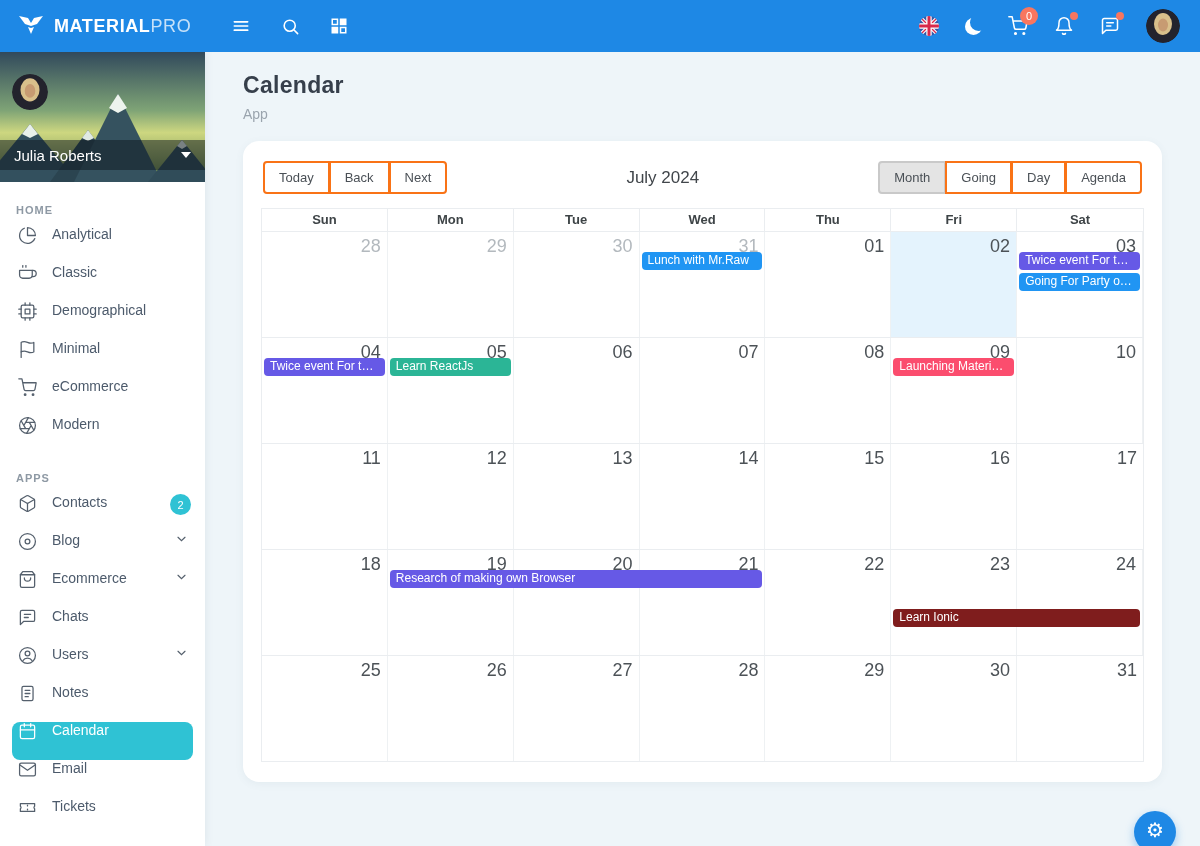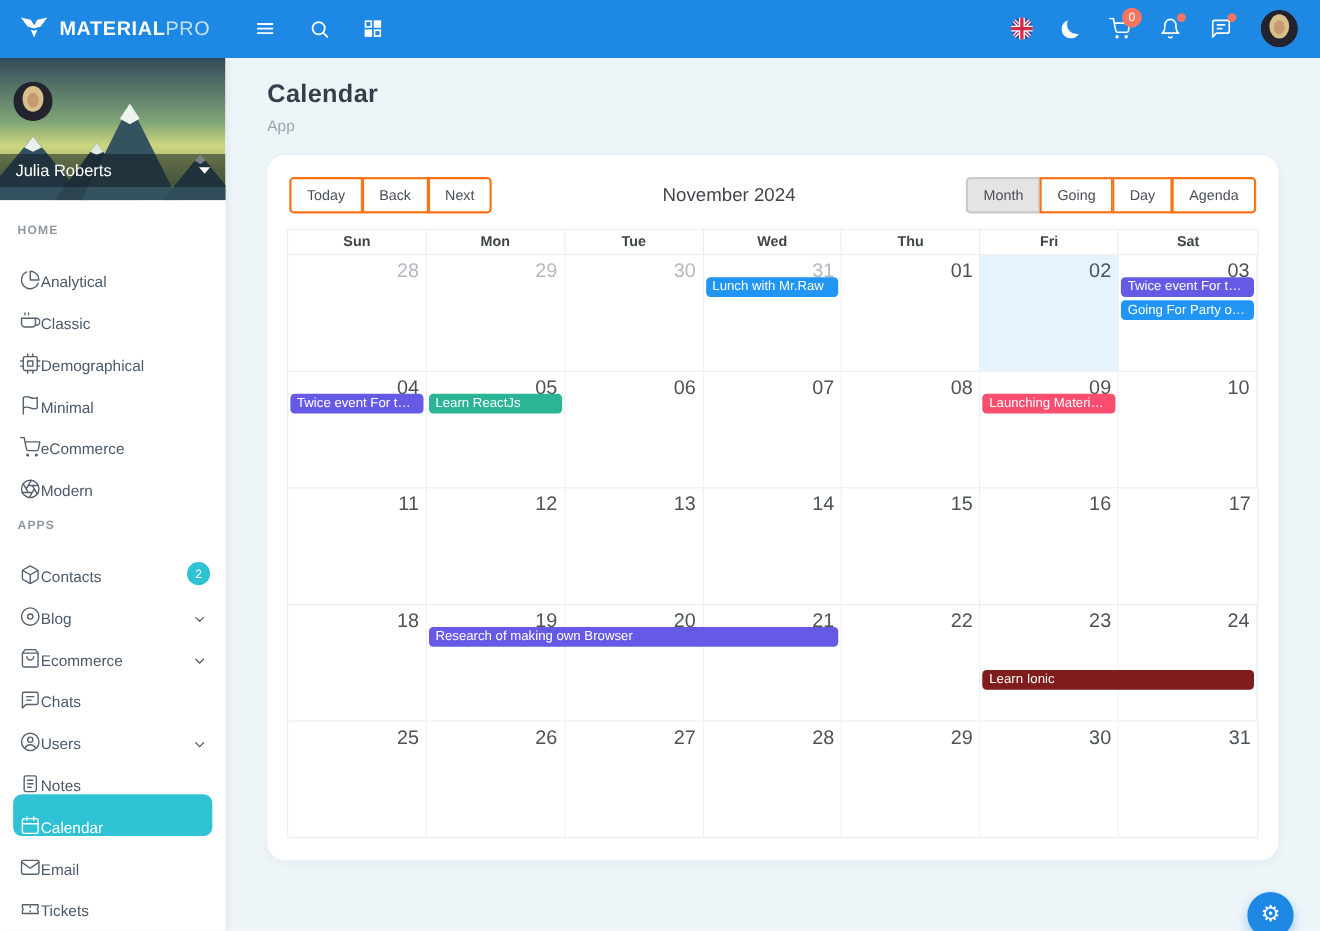--- a/index.html
+++ b/index.html
@@ -30,21 +30,21 @@
   .profile svg.bg { position:absolute; inset:0; }
   .profile .p-avatar { position:absolute; top:22px; left:12px; width:36px; height:36px; border-radius:50%; overflow:hidden; }
   .name-bar { position:absolute; left:0; right:0; bottom:12px; height:30px;
     background:rgba(14,22,30,.5); display:flex; align-items:center; padding:0 14px;
     color:#fff; font-size:15px; cursor:pointer; }
   .name-caret { margin-left:auto; width:0; height:0; border-left:5px solid transparent;
     border-right:5px solid transparent; border-top:6px solid #fff; }
   .nav { padding-top:4px; }
   .nav-section { font-size:11px; font-weight:bold; letter-spacing:1px; color:#8e99a4;
     padding:18px 0 10px 16px; }
-  .nav-item { height:38px; display:flex; align-items:flex-end; gap:0;
+  .nav-item { height:38px; display:flex; align-items:flex-start; gap:15px;
     padding:0 14px 0 18px; color:#4c5a6b; font-size:14px; cursor:pointer; }
   .nav-item svg { flex:0 0 19px; color:#55606d; }
   .nav-item.active { background:var(--sidebar_active_bg); color:#fff; border-radius:8px;
     margin:0 12px; padding-left:6px; }
   .nav-item.active svg { color:#fff; }
   .mini-badge { margin-left:auto; width:21px; height:21px; border-radius:50%;
     background:var(--sidebar_active_bg); color:#fff; font-size:11px;
     display:flex; align-items:center; justify-content:center; }
   .chev { margin-left:auto; color:#97a2ac; }
 
@@ -350,21 +350,21 @@
     <div class="page-sub">App</div>
   </div>
 
   <section class="card">
     <div class="fc-toolbar">
       <div class="btn-group">
         <button class="fc-btn">Today</button>
         <button class="fc-btn">Back</button>
         <button class="fc-btn">Next</button>
       </div>
-      <div class="fc-title">November 2024</div>
+      <div class="fc-title">July 2024</div>
       <div class="btn-group">
         <button class="fc-btn active">Month</button>
         <button class="fc-btn">Going</button>
         <button class="fc-btn">Day</button>
         <button class="fc-btn">Agenda</button>
       </div>
     </div>
 
     <div class="fc-grid">
       <div class="fc-head">

